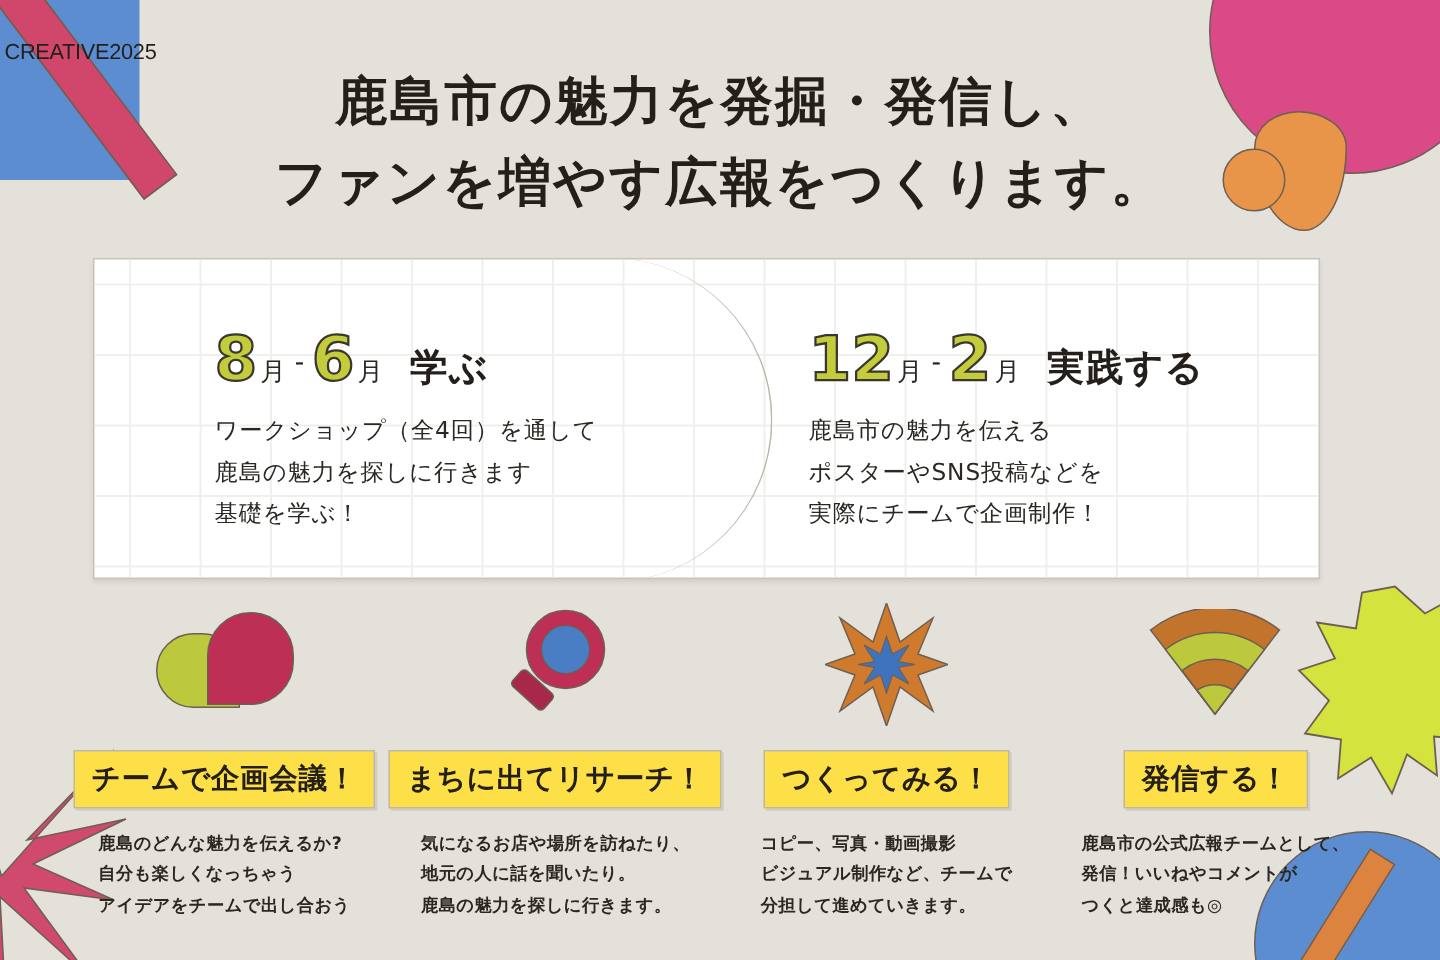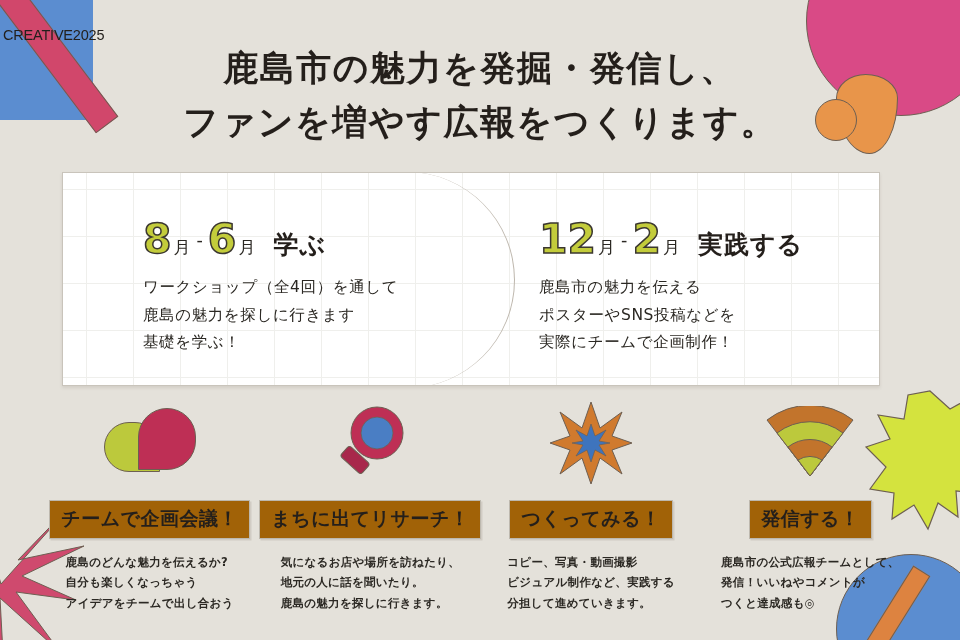--- a/index.html
+++ b/index.html
@@ -211,21 +211,21 @@
     align-items: center;
   }
   .step-icon {
     height: 86px;
     display: flex;
     align-items: center;
     justify-content: center;
     margin-bottom: 14px;
   }
   .step-label {
-    background: #a16207;
+    background: #fde047;
     border: 1px solid #bdb8ae;
     box-shadow: 1.5px 1.5px 0 rgba(120,110,98,0.18);
     padding: 5px 11px 6px;
     font-size: 19px;
     font-weight: bold;
     letter-spacing: 0.5px;
     color: #241f1b;
     white-space: nowrap;
     font-family: Liberation Sans, sans-serif;
   }
@@ -363,21 +363,21 @@
   <div class="step">
     <div class="step-icon">
       <svg width="82" height="82" viewBox="0 0 82 82">
         <polygon points="41,0 50,26 72,10 62,34 82,41 62,48 72,72 50,56 41,82 32,56 10,72 20,48 0,41 20,34 10,10 32,26" fill="#d07a2e" stroke="#6d5f52" stroke-width="1"></polygon>
         <polygon points="41,22 45,34 56,28 49,39 60,41 49,43 56,54 45,48 41,60 37,48 26,54 33,43 22,41 33,39 26,28 37,34" fill="#3e74bd" stroke="#6d5f52" stroke-width="0.7"></polygon>
       </svg>
     </div>
     <div class="step-label">つくってみる！</div>
     <div class="step-desc">
       <div>コピー、写真・動画撮影</div>
-      <div>ビジュアル制作など、実践する</div>
+      <div>ビジュアル制作など、チームで</div>
       <div>分担して進めていきます。</div>
     </div>
   </div>
 
   <div class="step">
     <div class="step-icon">
       <svg width="90" height="74" viewBox="0 0 90 74">
         <path d="M45 70 L2 14 A70 70 0 0 1 88 14 Z" fill="#c2742c" stroke="#6d5f52" stroke-width="1"></path>
         <path d="M45 70 L12 27 A54 54 0 0 1 78 27 Z" fill="#bcc93c" stroke="#6d5f52" stroke-width="1"></path>
         <path d="M45 70 L23 41 A36 36 0 0 1 67 41 Z" fill="#c2742c" stroke="#6d5f52" stroke-width="1"></path>

